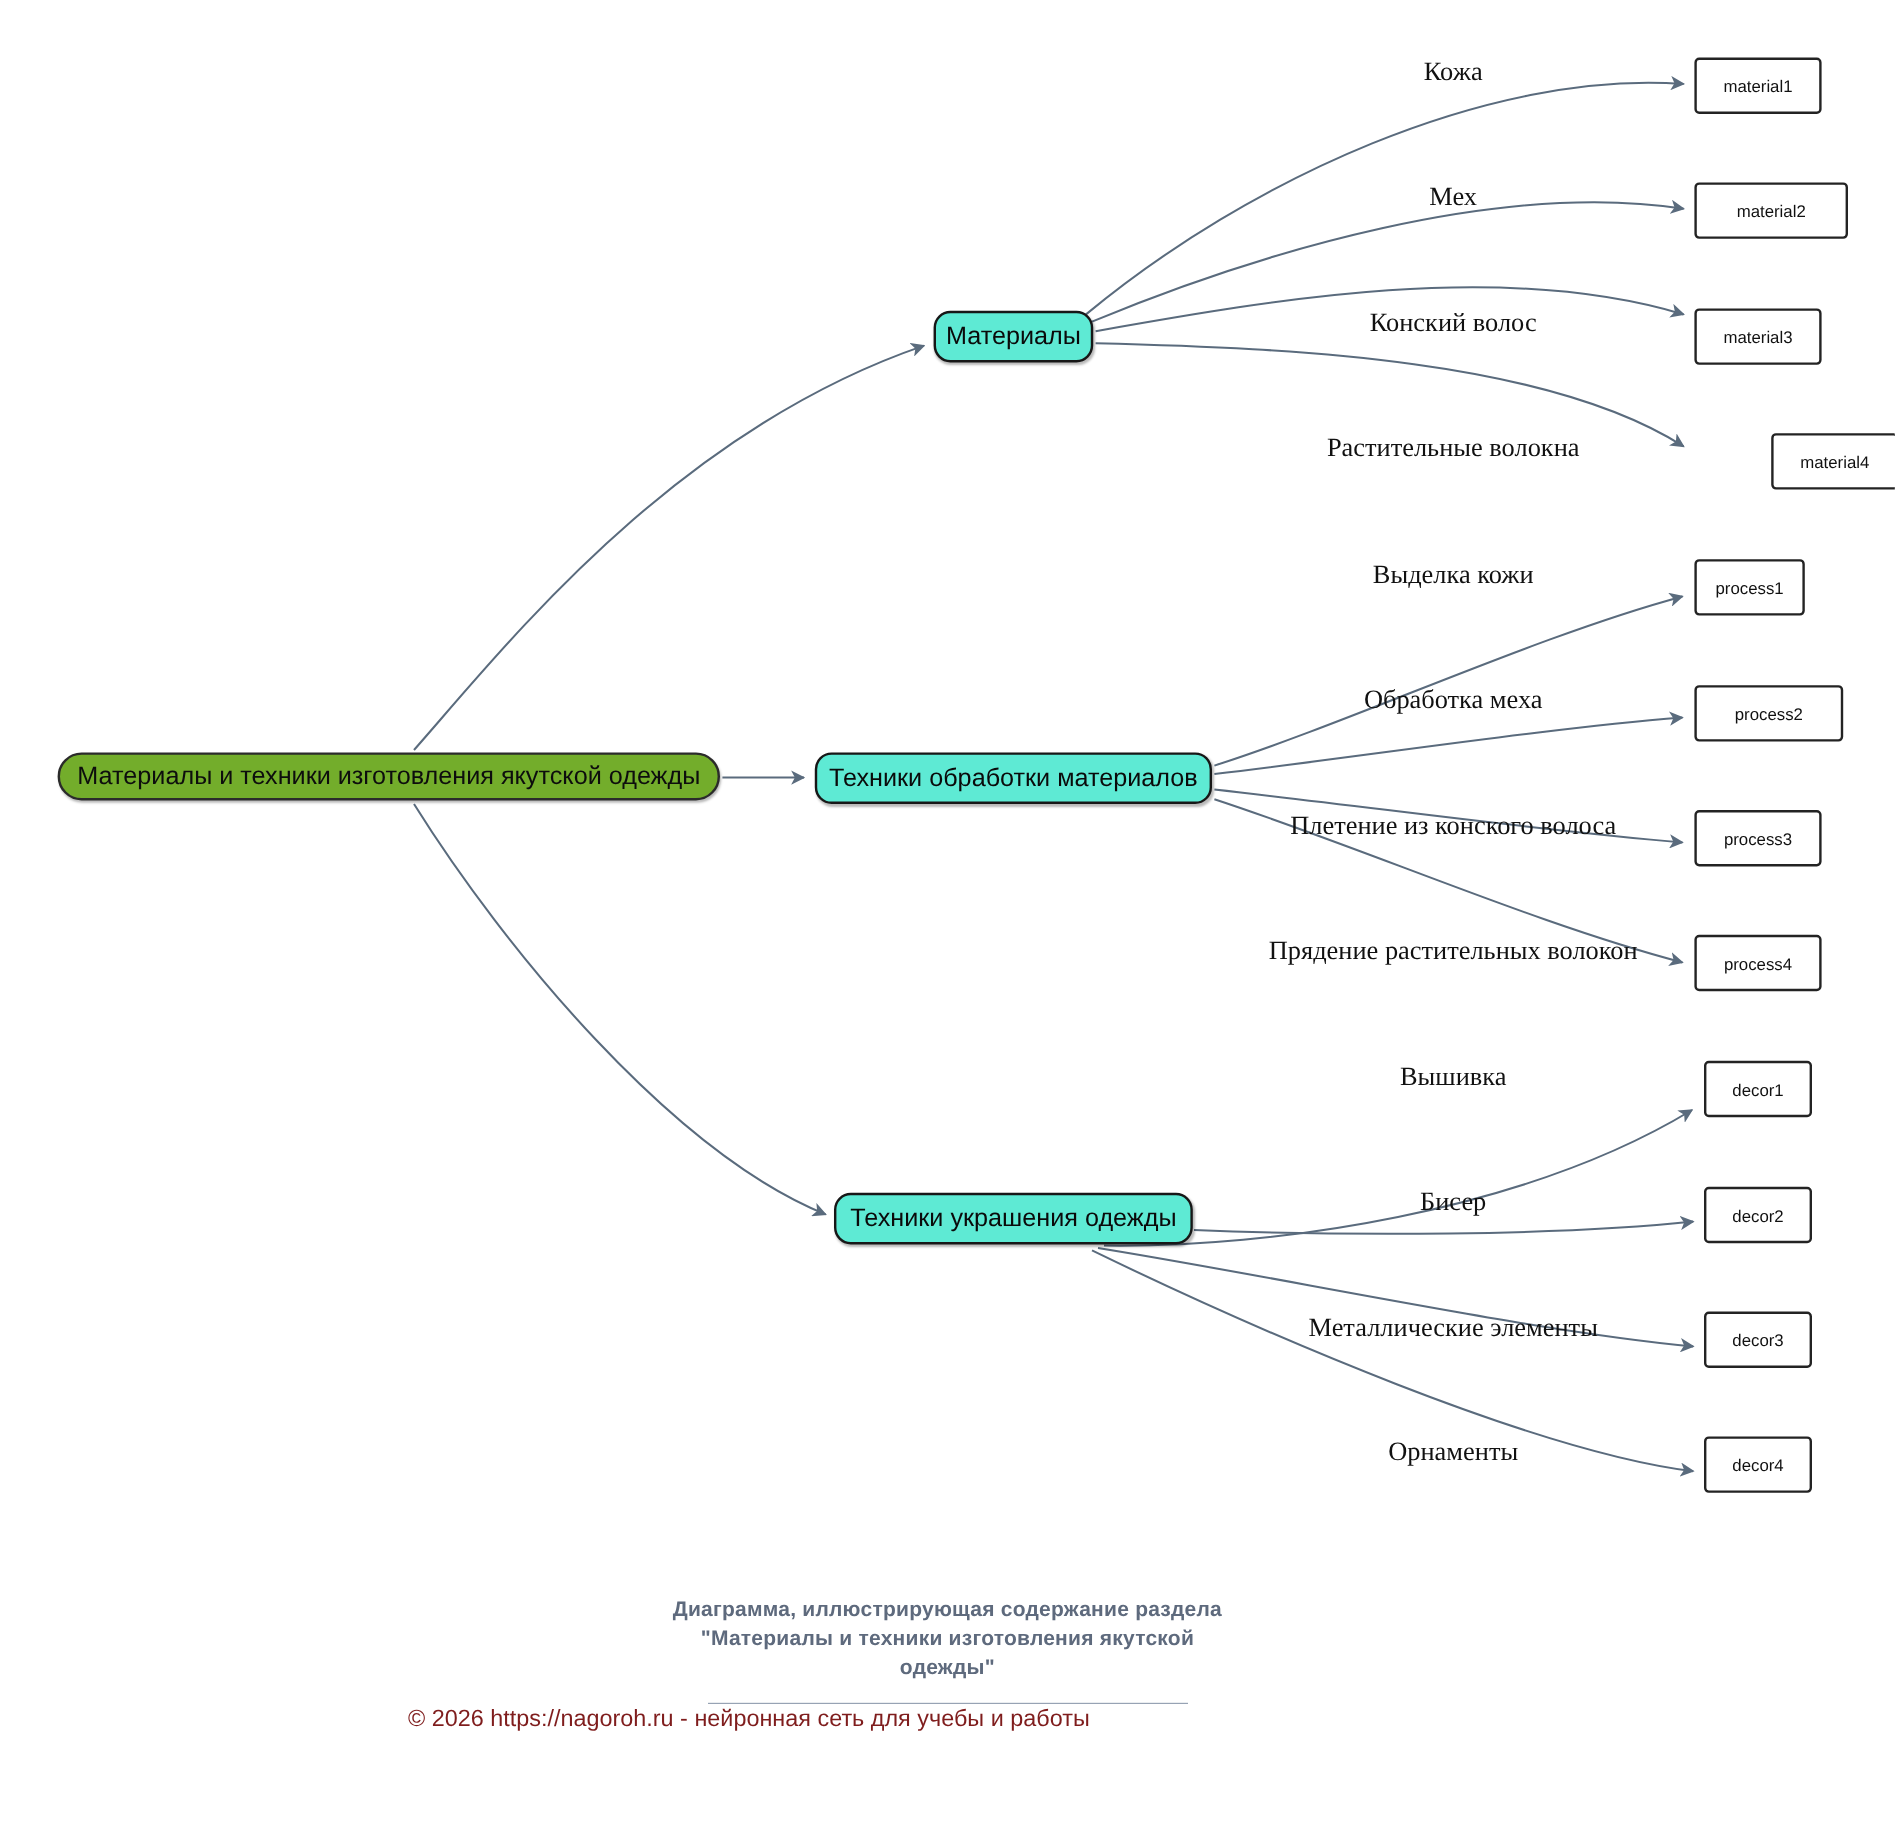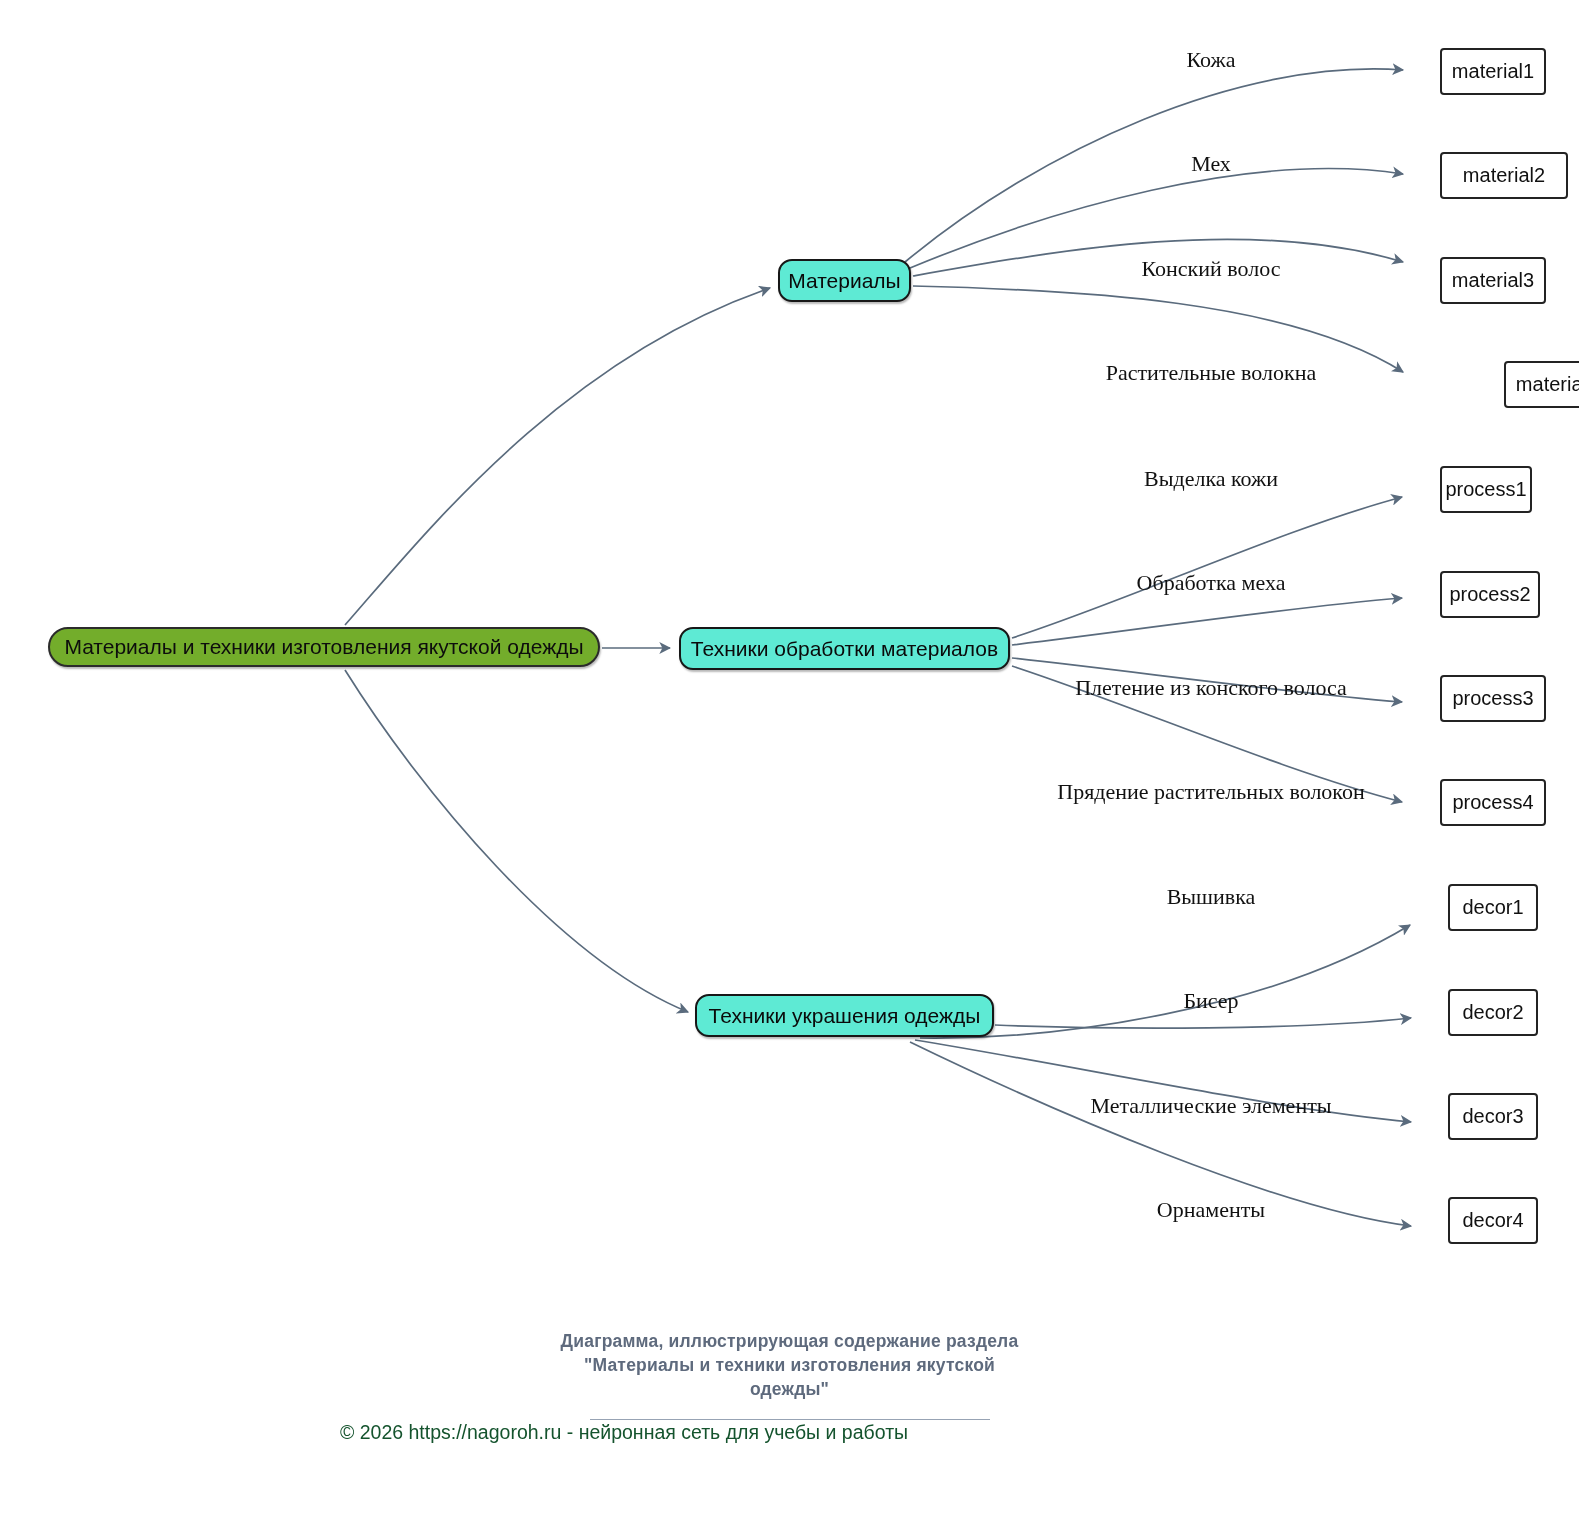--- a/index.html
+++ b/index.html
@@ -21,21 +21,21 @@
     color:#0d0d0d;font-size:21px;
     box-shadow:1px 2px 2px rgba(0,0,0,.28);
   }
   .node-branch{
     background:#5eead4;border:2px solid #171717;border-radius:14px;
     color:#0a0a0a;font-size:21px;
     box-shadow:1px 2px 2px rgba(0,0,0,.28);
   }
   .node-leaf{
     background:#ffffff;border:2px solid #232323;border-radius:4px;
-    color:#111111;font-size:20px;margin-left:28px;
+    color:#111111;font-size:14px;
   }
 
   .edge-label{
     position:absolute;
     font-family:"Liberation Serif", serif;
     font-size:22px;color:#111111;
     white-space:nowrap;
     transform:translate(-50%,-50%);
     background:transparent;
   }
@@ -45,21 +45,21 @@
     font-family:"Liberation Sans", sans-serif;
     font-weight:bold;font-size:17.5px;line-height:1.38;
     color:#5e6a7d;letter-spacing:.2px;
   }
   #caption .cap-line{display:block;}
   #divider{
     position:absolute;height:0;border-top:1px solid #97a3b4;
   }
   #copyright{
     position:absolute;left:0;width:1248px;text-align:center;
-    font-size:19.5px;color:#14532d;
+    font-size:19.5px;color:#7f1d1d;
   }
 </style>
 </head>
 <body>
 
 <div id="stage">
 
   <svg id="edges" viewBox="0 0 1579 1528" xmlns="http://www.w3.org/2000/svg">
     <defs>
       <marker id="arrow" viewBox="0 0 10 10" refX="9" refY="5" markerWidth="7" markerHeight="7" orient="auto-start-reverse">
@@ -95,21 +95,21 @@
       <div class="node node-branch" style="left: 778px; top: 259px; width: 133px; height: 43px;">Материалы</div>
       <div class="node node-branch" style="left: 679px; top: 627px; width: 331px; height: 43px;">Техники обработки материалов</div>
       <div class="node node-branch" style="left: 695px; top: 994px; width: 299px; height: 43px;">Техники украшения одежды</div>
     </div>
   <div id="leaf-layer">
       <div class="node node-leaf" style="left: 1412px; top: 48px; width: 106px; height: 47px;">material1</div>
       <div class="node node-leaf" style="left: 1412px; top: 152px; width: 128px; height: 47px;">material2</div>
       <div class="node node-leaf" style="left: 1412px; top: 257px; width: 106px; height: 47px;">material3</div>
       <div class="node node-leaf" style="left: 1476px; top: 361px; width: 106px; height: 47px;">material4</div>
       <div class="node node-leaf" style="left: 1412px; top: 466px; width: 92px; height: 47px;">process1</div>
-      <div class="node node-leaf" style="left: 1412px; top: 571px; width: 100px; height: 47px;">process2</div>
+      <div class="node node-leaf" style="left: 1412px; top: 571px; width: 124px; height: 47px;">process2</div>
       <div class="node node-leaf" style="left: 1412px; top: 675px; width: 106px; height: 47px;">process3</div>
       <div class="node node-leaf" style="left: 1412px; top: 779px; width: 106px; height: 47px;">process4</div>
       <div class="node node-leaf" style="left: 1420px; top: 884px; width: 90px; height: 47px;">decor1</div>
       <div class="node node-leaf" style="left: 1420px; top: 989px; width: 90px; height: 47px;">decor2</div>
       <div class="node node-leaf" style="left: 1420px; top: 1093px; width: 90px; height: 47px;">decor3</div>
       <div class="node node-leaf" style="left: 1420px; top: 1197px; width: 90px; height: 47px;">decor4</div>
     </div>
   <div id="label-layer">
       <div class="edge-label" style="left: 1211px; top: 60px;">Кожа</div>
       <div class="edge-label" style="left: 1211px; top: 164px;">Мех</div>

